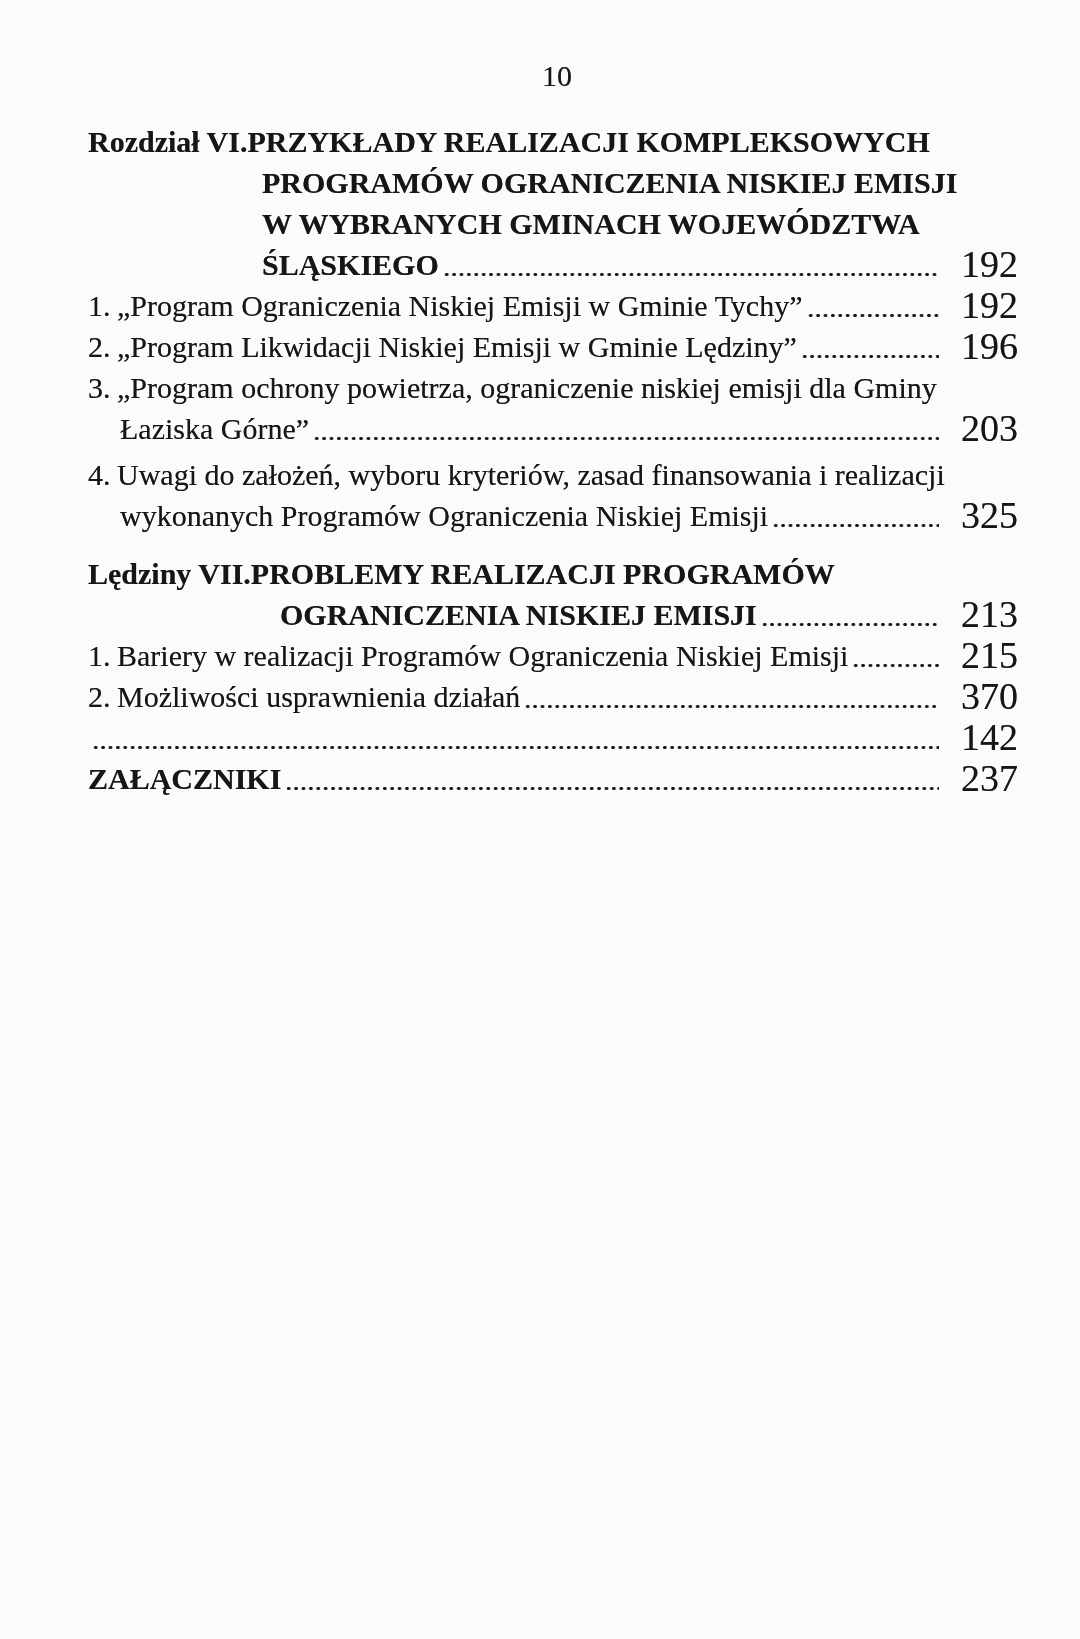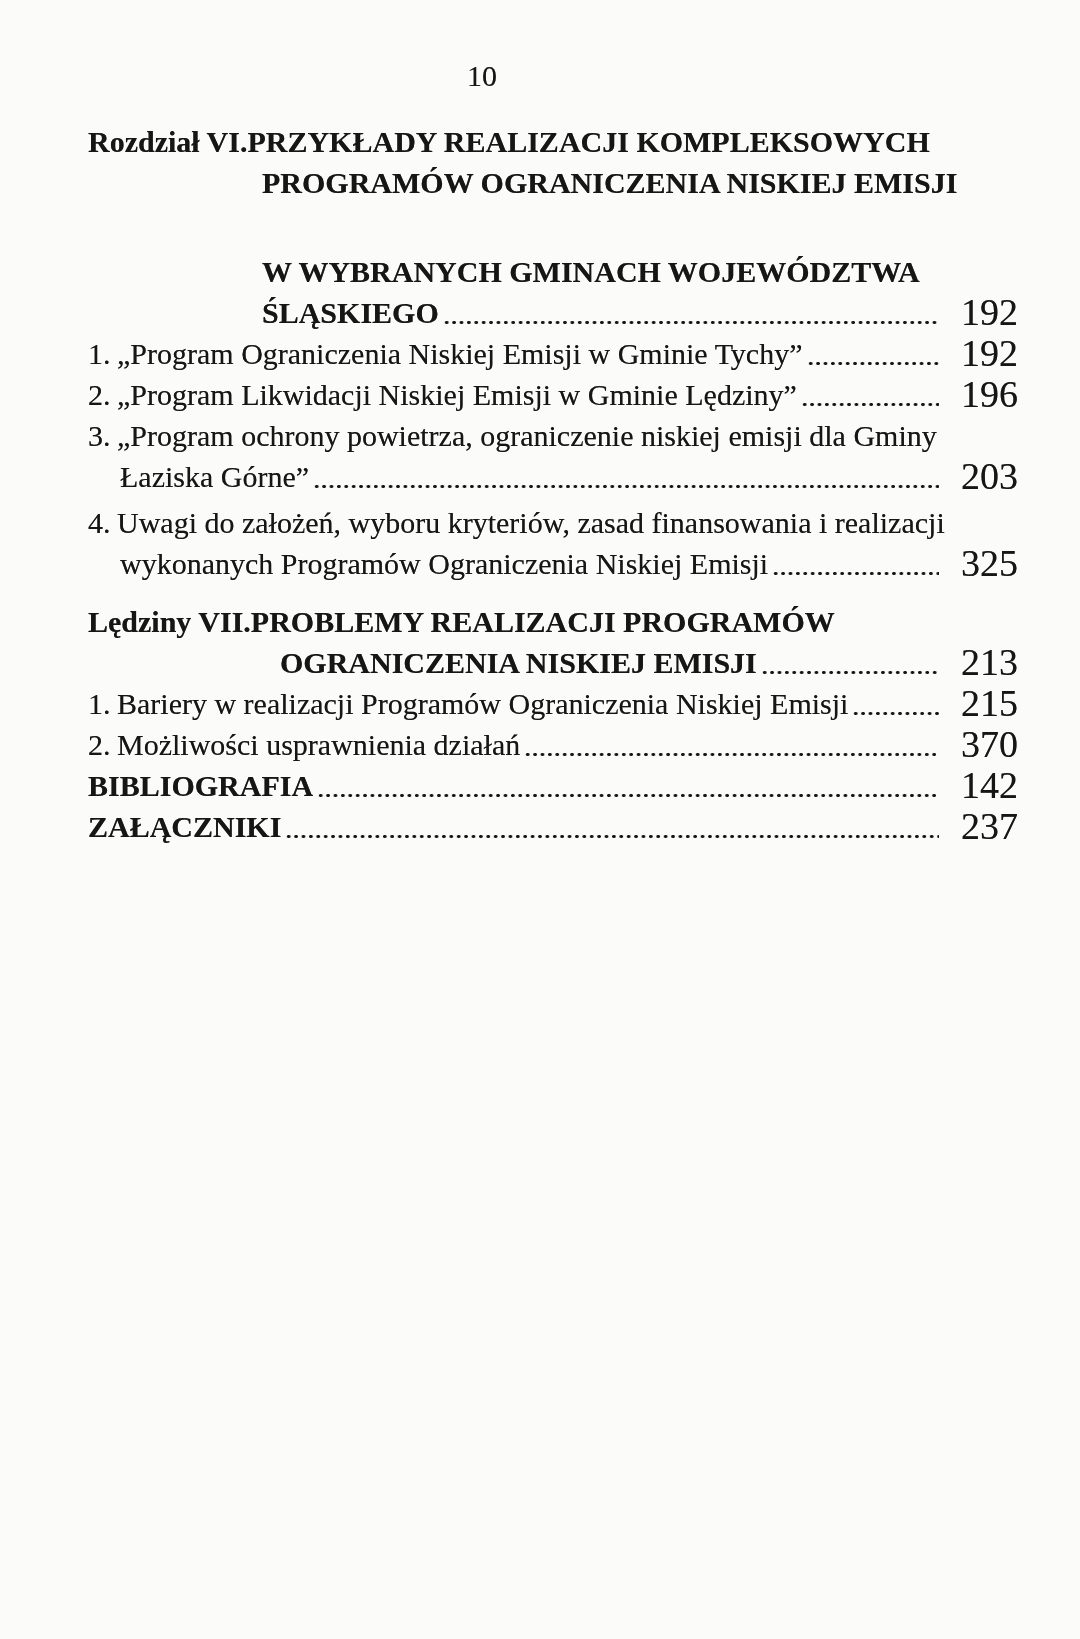--- a/index.html
+++ b/index.html
@@ -11,21 +11,21 @@
     position:relative;
     width:1080px;height:1639px;
     background:var(--paper);
     font-family:"Liberation Serif","DejaVu Serif",serif;
     color:var(--ink);
     overflow:hidden;
     text-shadow:0 0 .6px rgba(0,0,0,.55); 
   }
   .page-num-top{
     position:absolute;top:55px;left:467px;width:180px;
-    text-align:left;font-size:30px;line-height:41px;
+    text-align:center;font-size:30px;line-height:41px;
   }
   .toc{
     position:absolute;top:121px;left:88px;width:930px;
   }
   .entry{margin:0;}
   .entry.gap-large{margin-top:17px;}
   .entry.gap-small{margin-top:5px;}
   .line{
     display:flex;align-items:stretch;
     height:41px;line-height:41px;
@@ -55,21 +55,21 @@
   <div class="page-num-top">10</div>
   <div class="toc" id="toc">
       <div class="entry chapter">
         <div class="line">
           <span class="prefix">Rozdział VI.</span>
           <span class="text">PRZYKŁADY REALIZACJI KOMPLEKSOWYCH</span>
         </div>
         <div class="line" style="padding-left: 174px;">
           <span class="text">PROGRAMÓW OGRANICZENIA NISKIEJ EMISJI</span>
         </div>
-        <div class="line" style="padding-left: 174px; margin-top: 48px;">
+        <div class="line" style="padding-left: 174px;">
           <span class="text">W WYBRANYCH GMINACH WOJEWÓDZTWA</span>
         </div>
         <div class="line" style="padding-left: 174px;">
           <span class="text">ŚLĄSKIEGO</span>
           <span class="dots"></span>
           <span class="pageno">192</span>
         </div>
       </div>
       <div class="entry item">
         <div class="line">
@@ -131,21 +131,20 @@
       <div class="entry item">
         <div class="line">
           <span class="prefix">2.</span>
           <span class="text">Możliwości usprawnienia działań</span>
           <span class="dots"></span>
           <span class="pageno">370</span>
         </div>
       </div>
       <div class="entry section">
         <div class="line">
-          <span class="text">BIBLIOGRAFIA</span>
           <span class="dots"></span>
           <span class="pageno">142</span>
         </div>
       </div>
       <div class="entry section">
         <div class="line">
           <span class="text">ZAŁĄCZNIKI</span>
           <span class="dots"></span>
           <span class="pageno">237</span>
         </div>

